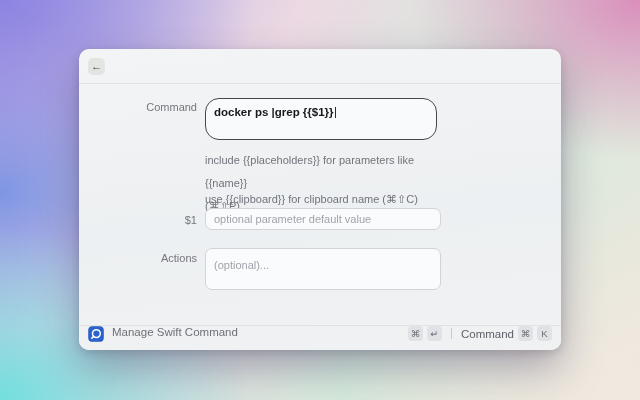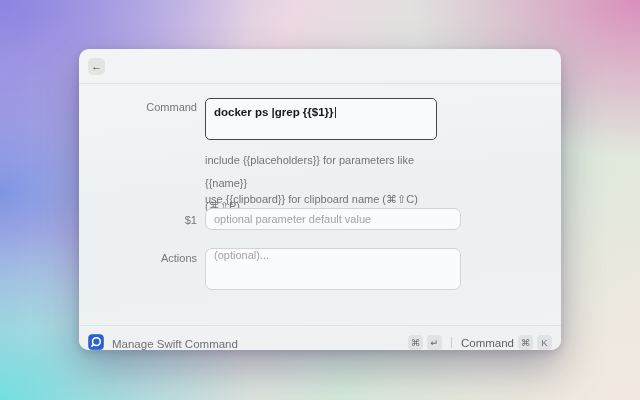--- a/index.html
+++ b/index.html
@@ -35,46 +35,46 @@
   .form-label {
     position: absolute; left: 0; width: 118px; text-align: right;
     color: #76767e; font-size: 11px;
   }
   .lbl-command { top: 52px; }
   .lbl-p1      { top: 165px; }
   .lbl-remark  { top: 203px; }
 
   .cmd-box {
     position: absolute; left: 126px; top: 49px; width: 232px; height: 42px;
-    box-sizing: border-box; border: 1.5px solid #46464d; border-radius: 5px;
+    box-sizing: border-box; border: 1.5px solid #46464d; border-radius: 14px;
     background: #f9fafb; padding: 6px 8px;
     font-size: 11.5px; font-weight: 600; color: #18181d; line-height: 14px;
   }
   .caret { display: inline-block; width: 1px; height: 11px; background: #2a2a30;
     vertical-align: -2px; margin-left: 1px; }
 
   .help { position: absolute; left: 126px; width: 250px; color: #73737b;
     font-size: 11px; line-height: 23px; white-space: pre-line; }
   .help-1 { top: 100px; }
   .help-2 { top: 139px; }
 
   .text-input, .text-area {
-    position: absolute; left: 126px; width: 256px; box-sizing: border-box;
+    position: absolute; left: 126px; width: 236px; box-sizing: border-box;
     border: 1px solid #d2d3d8; border-radius: 7px; background: #fafbfc;
     font-family: "Liberation Sans", "DejaVu Sans", sans-serif;
     font-size: 11px; color: #1f1f26; padding: 4px 8px; outline: none;
   }
   .text-input::placeholder, .text-area::placeholder { color: #a2a2aa; opacity: 1; }
   .p1-input   { top: 159px; height: 22px; }
-  .remark-box { top: 199px; height: 42px; resize: none; padding-top: 0; }
+  .remark-box { top: 199px; height: 42px; resize: none; padding-top: 10px; }
 
   .footer {
     position: absolute; left: 0; right: 0; bottom: 0; height: 24px;
     background: #f0f1f3; border-top: 1px solid #e0e2e4;
-    display: flex; align-items: flex-end; padding: 0 9px; box-sizing: content-box;
+    display: flex; align-items: flex-start; padding: 0 9px; box-sizing: content-box;
   }
   .app-icon { width: 16px; height: 16px; flex: 0 0 auto; }
   .footer-title { color: #6f6f77; font-size: 11.5px; margin-left: 8px; }
   .footer-right { margin-left: auto; display: flex; align-items: center; }
   .action { display: flex; align-items: center; cursor: default; }
   .action-label { font-size: 11.5px; }
   .primary .action-label { font-weight: 700; color: #222228; }
   .secondary .action-label { color: #5f5f67; }
   .keycap {
     width: 15px; height: 15px; margin-left: 4px; border-radius: 4px;

